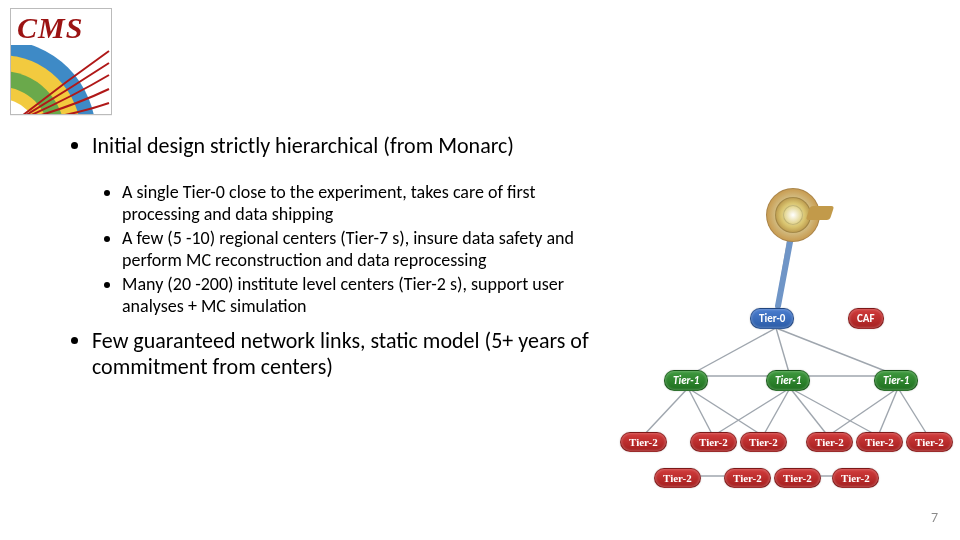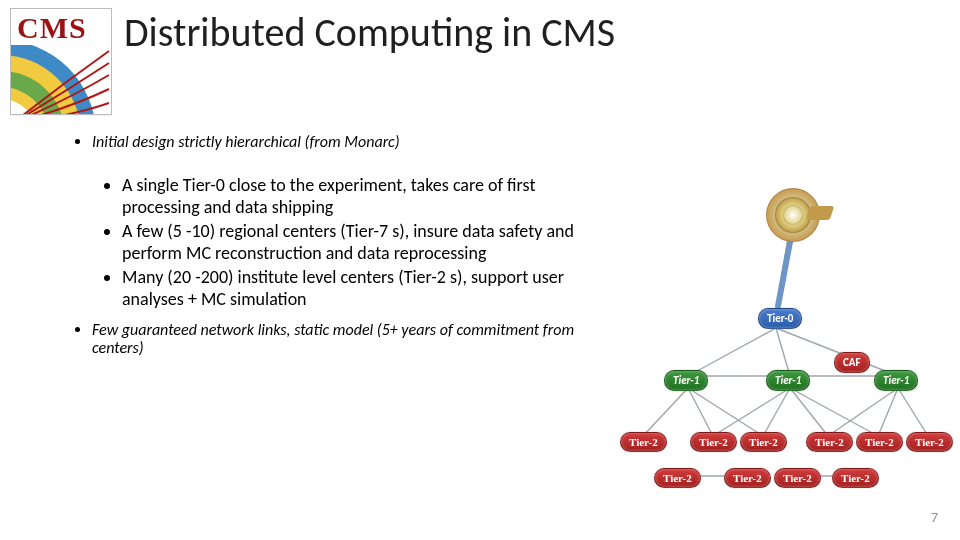--- a/index.html
+++ b/index.html
@@ -8,22 +8,23 @@
     width: 960px;
     height: 540px;
     font-family: "Calibri", "Segoe UI", Arial, sans-serif;
     color: #000;
     background: #fff;
     position: relative;
     overflow: hidden;
   }
   .title-row {
     display: flex;
-    align-items: flex-start;
+    align-items: flex-end;
     padding: 8px 0 0 10px;
+    font-style: italic;
   }
   .cms-logo {
     width: 100px;
     height: 105px;
     border: 1px solid #bbb;
     background: #fff;
     position: relative;
     overflow: hidden;
     margin-right: 12px;
     box-shadow: 0 1px 0 rgba(0,0,0,0.05);
@@ -45,26 +46,25 @@
   }
   .content {
     padding: 18px 70px 0 70px;
   }
   ul.lvl1 {
     list-style: disc;
     padding-left: 22px;
     margin: 0;
   }
   ul.lvl1 > li {
-    font-size: 16px;
+    font-size: 22px;
     line-height: 1.18;
     margin-bottom: 4px;
     max-width: 520px;
     font-weight: 400;
-    font-style: italic;
   }
   ul.lvl2 {
     list-style: disc;
     padding-left: 30px;
     margin: 23px 0 10px 0;
   }
   ul.lvl2 > li {
     font-size: 18px;
     line-height: 1.22;
     margin-bottom: 2px;
@@ -94,21 +94,21 @@
     color: #fff;
     font-size: 11px;
     font-weight: 600;
     display: flex;
     align-items: center;
     justify-content: center;
     padding: 3px 8px;
     box-shadow: inset 0 0 3px rgba(255,255,255,0.4), 0 0 2px rgba(0,0,0,0.2);
     white-space: nowrap;
   }
-  .tier0  { background: linear-gradient(#4a7dcf,#2b5ca7); margin-left: 8px; }
+  .tier0  { background: linear-gradient(#4a7dcf,#2b5ca7); }
   .caf    { background: linear-gradient(#d23c3c,#a41f1f); }
   .tier1  { background: linear-gradient(#3f9a3f,#1e6f1e); font-style: italic; }
   .tier2  { background: linear-gradient(#d23c3c,#a41f1f); font-family: Liberation Serif, serif; }
 
   .detector {
     position: absolute;
     width: 70px;
     height: 54px;
   }
   .barrel {
@@ -142,21 +142,20 @@
         <g stroke="#b01818" stroke-width="2" fill="none">
           <path d="M 2 78 Q 50 40 98 6"></path>
           <path d="M 2 78 Q 52 48 98 18"></path>
           <path d="M 2 78 Q 54 56 98 30"></path>
           <path d="M 2 78 Q 56 64 98 44"></path>
           <path d="M 2 78 Q 58 72 98 58"></path>
         </g>
       </g>
     </svg>
   </div>
-  <div class="title">Distributed Computing in CMS</div>
 </div>
 
 <div class="content">
   <ul class="lvl1">
     <li>Initial design strictly hierarchical (from Monarc)</li>
     <ul class="lvl2">
       <li>A single Tier-0 close to the experiment, takes care of first processing and data shipping</li>
       <li>A few (5 -10) regional centers (Tier-7 s), insure data safety and perform MC reconstruction and data reprocessing</li>
       <li>Many (20 -200) institute level centers (Tier-2 s), support user analyses + MC simulation</li>
     </ul>
@@ -193,21 +192,21 @@
   </svg>
 
   <div class="detector" style="left:140px;top:0;">
     <div class="barrel b1"></div>
     <div class="barrel b2"></div>
     <div class="barrel b3"></div>
     <div class="stub"></div>
   </div>
 
   <div class="node tier0" style="left:132px; top:120px;">Tier-0</div>
-  <div class="node caf" style="left:216px; top:120px;margin-top:44px;">CAF</div>
+  <div class="node caf" style="left:230px; top:120px;">CAF</div>
 
   <div class="node tier1" style="left:46px;  top:182px;">Tier-1</div>
   <div class="node tier1" style="left:148px; top:182px;">Tier-1</div>
   <div class="node tier1" style="left:256px; top:182px;">Tier-1</div>
 
   <div class="node tier2" style="left:2px;   top:244px;">Tier-2</div>
   <div class="node tier2" style="left:72px;  top:244px;">Tier-2</div>
   <div class="node tier2" style="left:122px; top:244px;">Tier-2</div>
   <div class="node tier2" style="left:188px; top:244px;">Tier-2</div>
   <div class="node tier2" style="left:238px; top:244px;">Tier-2</div>

